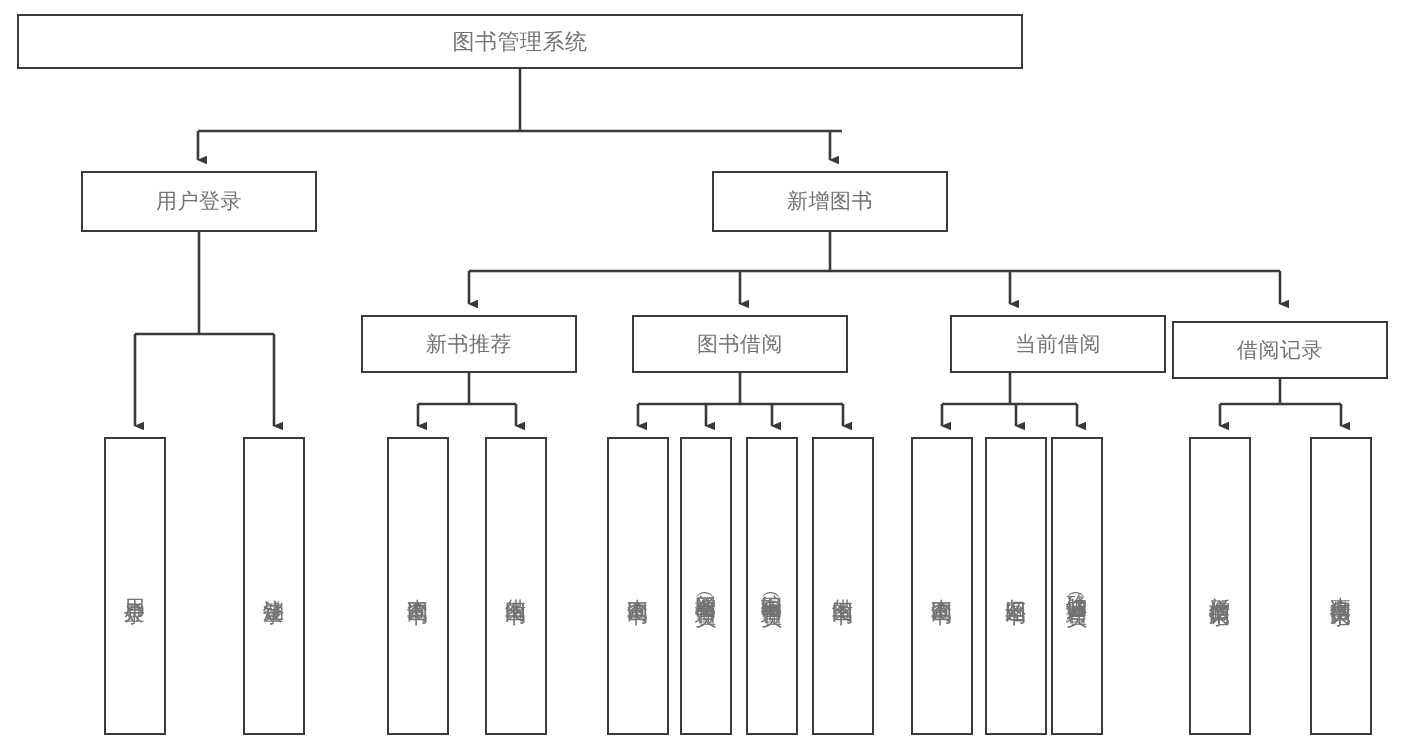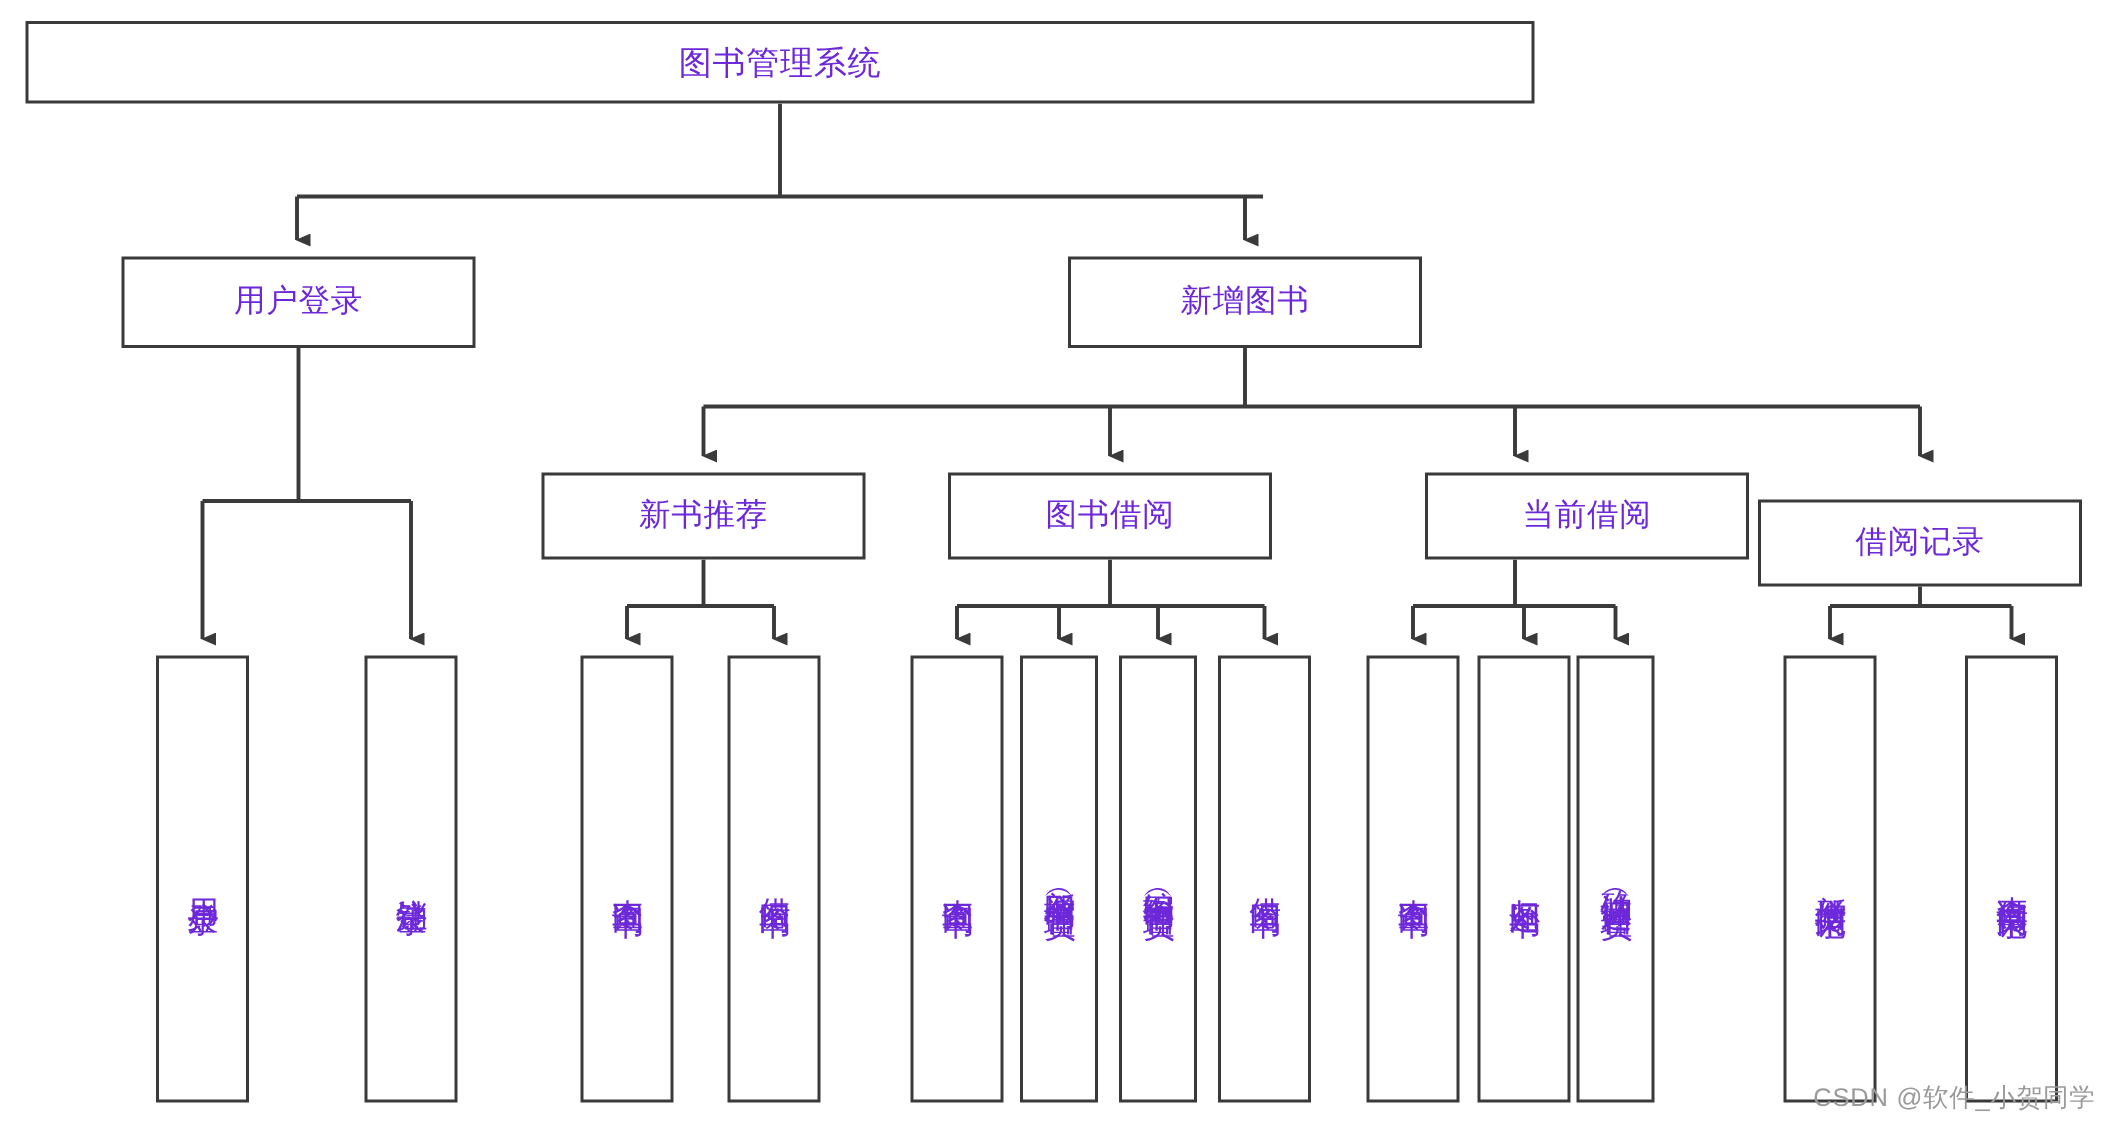--- a/index.html
+++ b/index.html
@@ -33,21 +33,21 @@
     background: #ffffff;
     display: flex;
     align-items: center;
     justify-content: center;
     color: #1a1a1a;
   }
   .node-label {
     display: block;
     text-align: center;
     line-height: 1.08;
-    color: #6d28d9;
+    color: #737373;
   }
   
   .node.horiz .node-label {
     writing-mode: horizontal-tb;
     font-size: 21px;
     letter-spacing: 0.5px;
   }
   .node.root .node-label {
     font-size: 22px;
   }
@@ -143,21 +143,21 @@
 
   <div class="node horiz" style="left: 361px; top: 315px; width: 216px; height: 58px;">
     <span class="node-label">新书推荐</span>
   </div>
   <div class="node horiz" style="left: 632px; top: 315px; width: 216px; height: 58px;">
     <span class="node-label">图书借阅</span>
   </div>
   <div class="node horiz" style="left: 950px; top: 315px; width: 216px; height: 58px;">
     <span class="node-label">当前借阅</span>
   </div>
-  <div class="node horiz" style="left: 1172px; top: 333px; width: 216px; height: 58px;">
+  <div class="node horiz" style="left: 1172px; top: 321px; width: 216px; height: 58px;">
     <span class="node-label">借阅记录</span>
   </div>
 
   <div class="node vert" style="left: 104px; top: 437px; width: 62px; height: 298px;">
     <span class="node-label">用户登录</span>
   </div>
   <div class="node vert" style="left: 243px; top: 437px; width: 62px; height: 298px;">
     <span class="node-label">注销登录</span>
   </div>
   <div class="node vert" style="left: 387px; top: 437px; width: 62px; height: 298px;">
@@ -187,15 +187,14 @@
   <div class="node vert" style="left: 1051px; top: 437px; width: 52px; height: 298px;">
     <span class="node-label">确认归还（管理员）</span>
   </div>
   <div class="node vert" style="left: 1189px; top: 437px; width: 62px; height: 298px;">
     <span class="node-label">新增借阅记录</span>
   </div>
   <div class="node vert" style="left: 1310px; top: 437px; width: 62px; height: 298px;">
     <span class="node-label">查询借阅记录</span>
   </div>
 
-  <div id="watermark">CSDN @软件_小贺同学</div>
 
 </div>
 
 </body></html>

